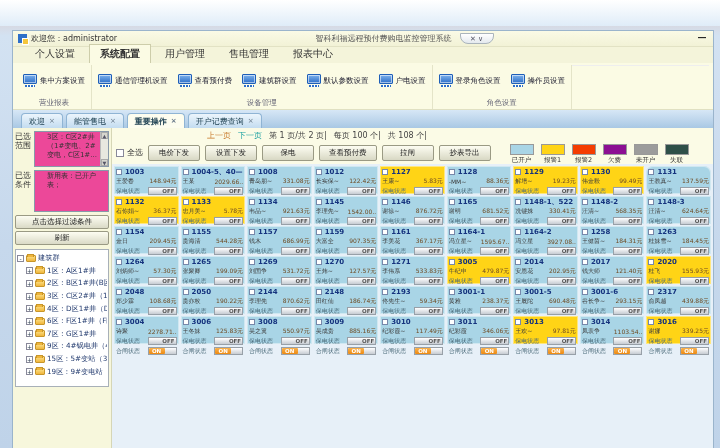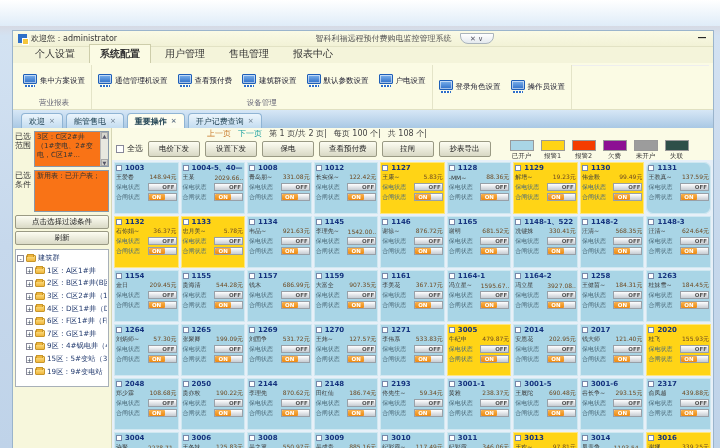--- a/index.html
+++ b/index.html
@@ -51,22 +51,22 @@
   .tab.active { background:#fdfdef; font-weight:bold; }
   .tab .x { font-size:7px; color:#678; }
 
   
   .content { display:flex; height:321px; }
 
   
   .sidebar { width:99px; background:#f7f7dc; border-right:1px solid #d6d6b6; padding:3px 2px 2px 2px; }
   .side-row { display:flex; gap:2px; margin-bottom:3px; }
   .side-label { width:17px; font-size:8px; color:#333; line-height:1.15; padding-top:1px; }
-  .listbox { position:relative; flex:1; background:#f97316; border:1px solid #8899aa; font-size:7px; line-height:1.3;
-    color:#333; padding:1px 9px 1px 2px; height:36px; overflow:hidden; }
+  .listbox { position:relative; flex:1; background:#ec4899; border:1px solid #8899aa; font-size:7px; line-height:1.3;
+    color:#333; padding:1px 9px 1px 12px; height:36px; overflow:hidden; }
   .listbox.noscroll { height:42px; padding-right:2px; }
   .sb { position:absolute; right:0; top:0; bottom:0; width:8px; background:#e8e8e0; border-left:1px solid #bbb;
     display:flex; flex-direction:column; justify-content:space-between; }
   .sb span { font-size:5px; text-align:center; color:#556; background:#d6d6ce; border:1px solid #aaa; height:7px; line-height:6px; }
   .side-btn { display:block; width:100%; height:14px; margin:2px 0; font-size:7.5px; color:#222;
     background:linear-gradient(#fdfdf2,#dadac6); border:1px solid #9a9a84; border-radius:2px; text-align:center; line-height:12px; }
   .treebox { margin-top:4px; background:#fff; border:1px solid #a8b0b8; height:138px; padding:2px 1px; overflow:hidden; }
   .tnode { display:flex; align-items:center; gap:2px; height:12.6px; font-size:7.2px; color:#223a6e; white-space:nowrap; overflow:hidden; }
   .tnode.child { padding-left:9px; }
   .exp { width:7px; height:7px; min-width:7px; border:1px solid #889; background:#fff; font-size:6px; line-height:5px; text-align:center; color:#345; }
@@ -85,21 +85,21 @@
   .tbtn { height:16px; min-width:52px; padding:0 9px; font-size:7.5px; color:#222; margin-top:1px;
     background:linear-gradient(#fdfdf2,#d8d8c4); border:1px solid #9a9a84; border-radius:2px; }
   .legend { display:flex; gap:7px; margin-left:14px; }
   .leg-item { display:flex; flex-direction:column; align-items:center; gap:1px; }
   .leg-swatch { width:24px; height:11px; border:1px solid #999; }
   .leg-label { font-size:6.5px; color:#333; }
 
   
   .gridwrap { flex:1; background:#e7f0f8; padding:2px; }
   #grid { display:grid; grid-template-columns:repeat(9,1fr); gap:2px; }
-  .card { height:52px; padding:1px 2px; box-shadow:inset 0 0 0 1px rgba(255,255,255,.45); }
+  .card { height:28px; padding:1px 2px; box-shadow:inset 0 0 0 1px rgba(255,255,255,.45); }
   .c-head { display:flex; align-items:center; gap:3px; height:10px; }
   .cb { width:6px; height:6px; min-width:6px; background:#fff; border:1px solid #7788aa; }
   .c-num { font-size:7px; font-weight:bold; color:#15337e; white-space:nowrap; overflow:hidden; }
   .c-line { display:flex; justify-content:space-between; align-items:center; height:9px; font-size:6px; }
   .c-name { color:#3c3c3c; white-space:nowrap; overflow:hidden; max-width:30px; }
   .c-amt { color:#6e4a22; white-space:nowrap; overflow:hidden; }
   .c-status { display:flex; justify-content:space-between; align-items:center; height:10px; font-size:6px; color:#4c6b7a; }
   .tg { width:29px; height:8px; border:1px solid #98a0a8; background:linear-gradient(#ffffff,#c6ccd2); display:flex; align-items:center; overflow:hidden; }
   .tg .off-t { flex:1; text-align:right; padding-right:1px; font-size:5.5px; font-weight:bold; color:#555; }
   .tg .on-seg { width:16px; height:100%; background:linear-gradient(#f8b14e,#ee8a10); color:#fff; font-weight:bold;
@@ -169,20 +169,21 @@
           <div class="rg-row">
             <div class="rbtn">
               <span class="pc-icon"></span>
               <span>登录角色设置</span>
             </div>
             <div class="rbtn">
               <span class="pc-icon"></span>
               <span>操作员设置</span>
             </div>
           </div>
+          <div class="rg-label">角色设置</div>
         </div>
         <div class="ribbon-rest"></div>
       </div>
 
     <div class="tabstrip">
         <div class="tab">
           <span>欢迎</span>
           <span class="x">×</span>
         </div>
         <div class="tab">

